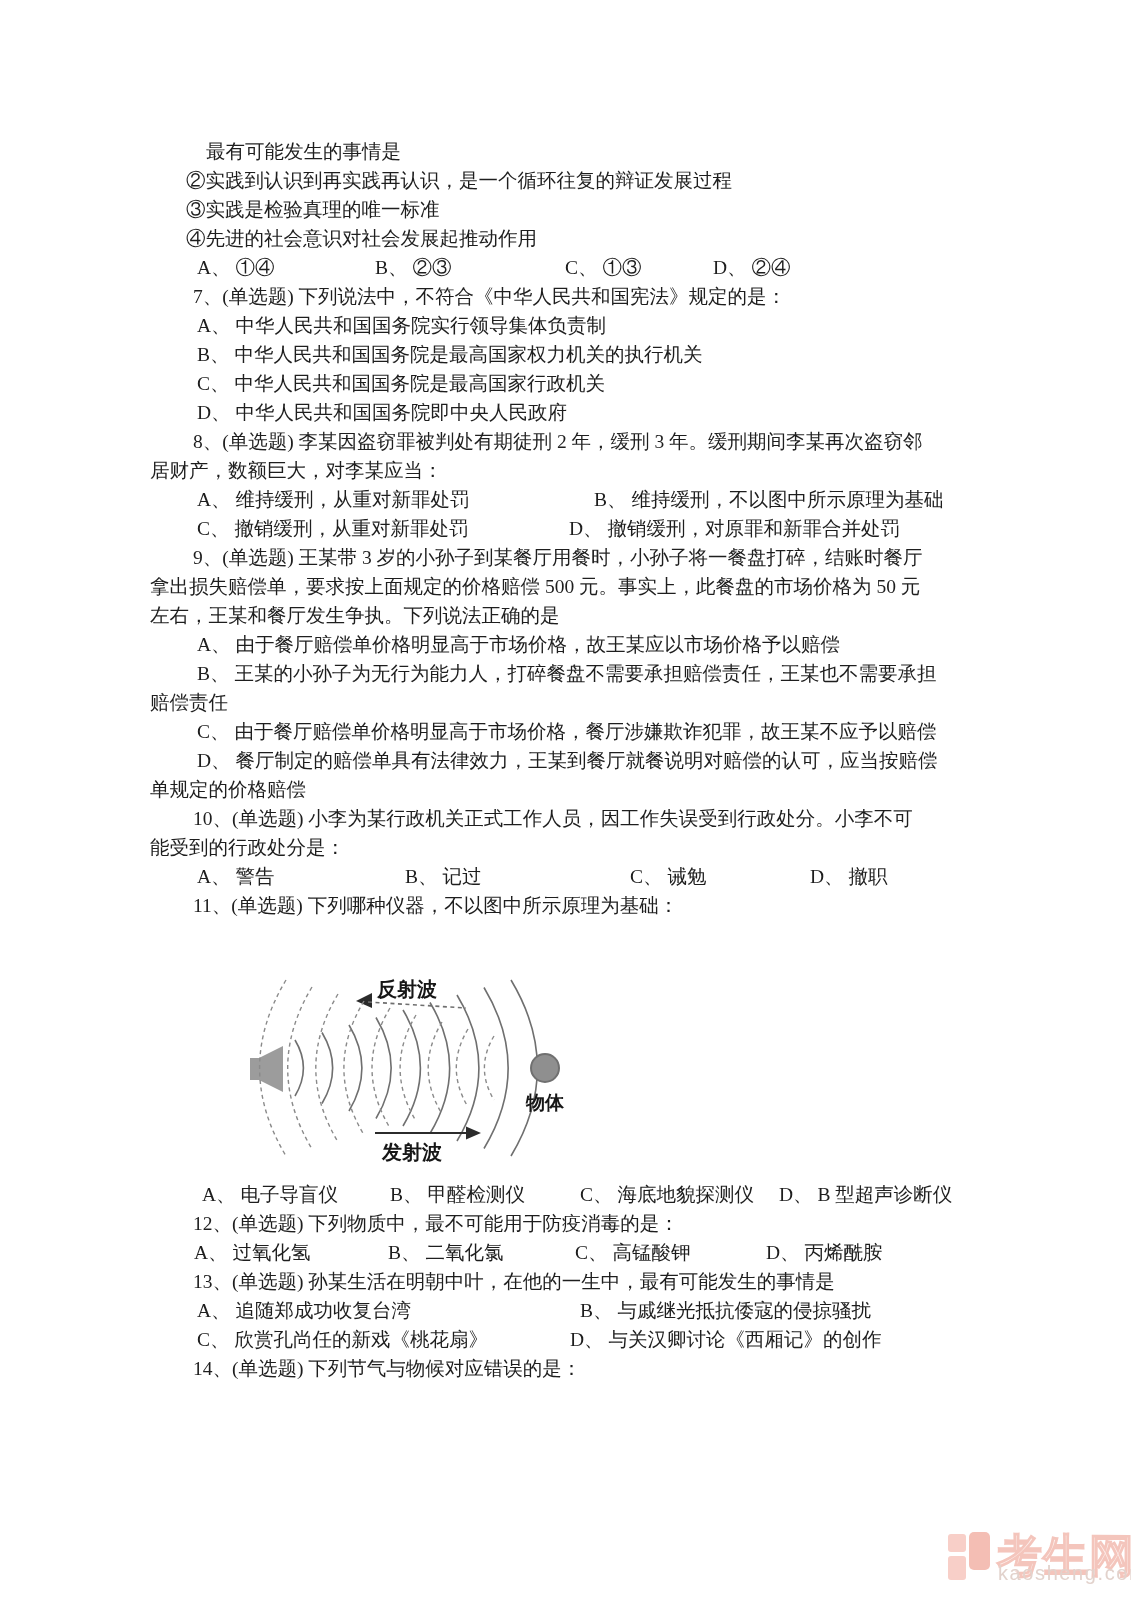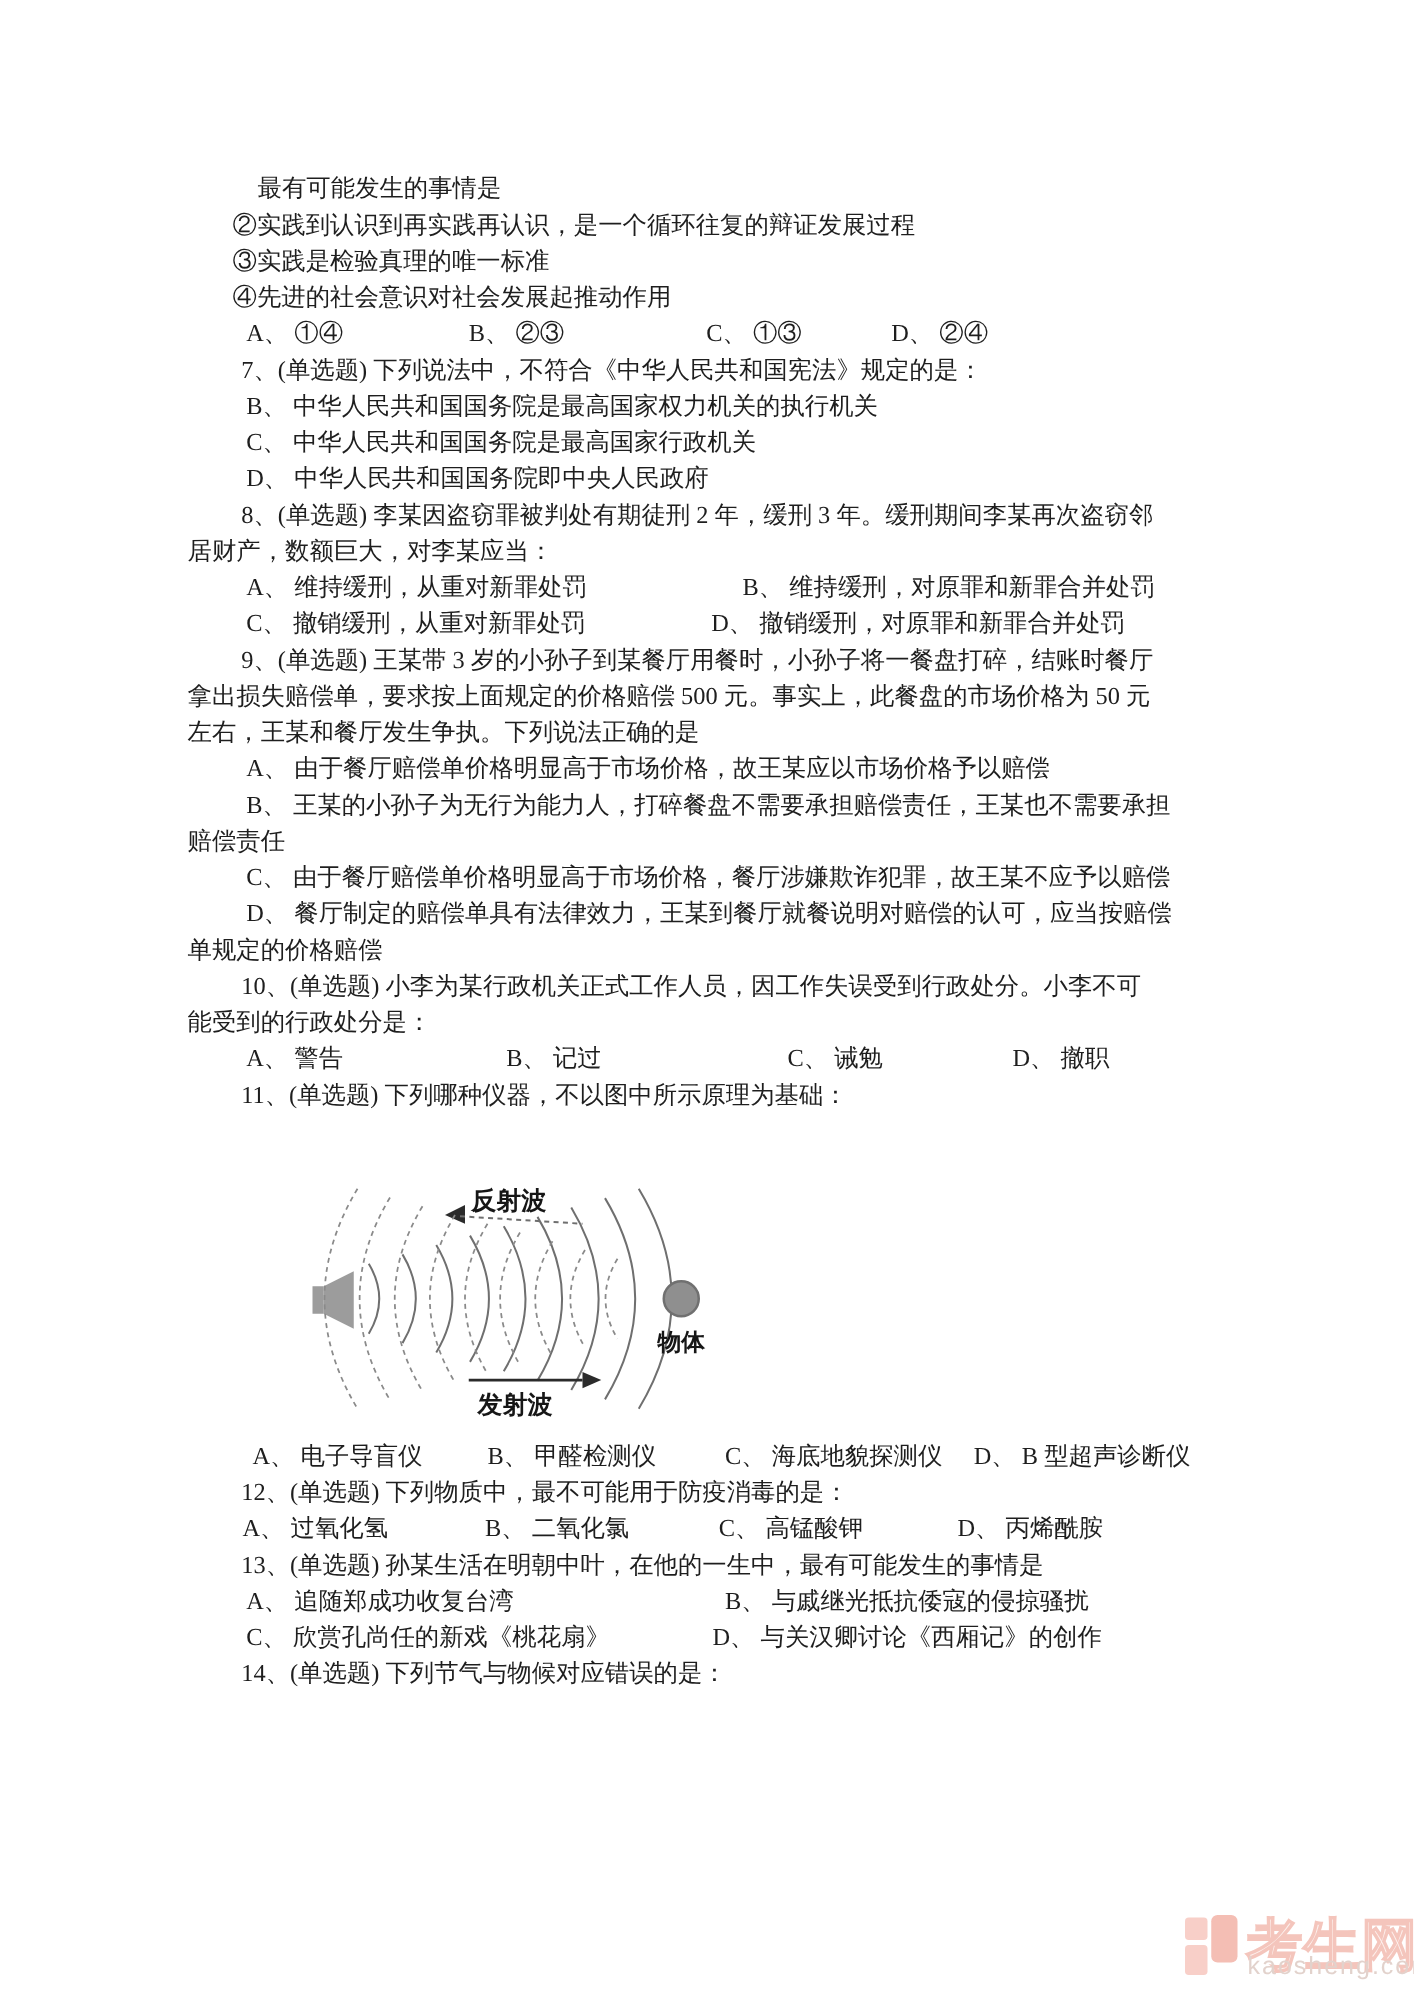--- a/index.html
+++ b/index.html
@@ -46,28 +46,29 @@
 
   <div class="ln ind56">最有可能发生的事情是</div>
   <div class="ln ind36">②实践到认识到再实践再认识，是一个循环往复的辩证发展过程</div>
   <div class="ln ind36">③实践是检验真理的唯一标准</div>
   <div class="ln ind36">④先进的社会意识对社会发展起推动作用</div>
   <div class="ln ind47 opt">
     <span class="w178">A、 ①④</span><span class="w190">B、 ②③</span><span class="w148">C、 ①③</span><span>D、 ②④</span>
   </div>
 
   <div class="ln ind43">7、(单选题) 下列说法中，不符合《中华人民共和国宪法》规定的是：</div>
+  <div class="ln ind47">A、 中华人民共和国国务院实行领导集体负责制</div>
   <div class="ln ind47">B、 中华人民共和国国务院是最高国家权力机关的执行机关</div>
   <div class="ln ind47">C、 中华人民共和国国务院是最高国家行政机关</div>
   <div class="ln ind47">D、 中华人民共和国国务院即中央人民政府</div>
 
   <div class="ln ind43">8、(单选题) 李某因盗窃罪被判处有期徒刑 2 年，缓刑 3 年。缓刑期间李某再次盗窃邻</div>
   <div class="ln">居财产，数额巨大，对李某应当：</div>
   <div class="ln ind47 opt">
-    <span class="w397">A、 维持缓刑，从重对新罪处罚</span><span>B、 维持缓刑，对原罪和新罪合并处罚</span>
+    <span class="w397">A、 维持缓刑，从重对新罪处罚</span><span>B、 维持缓刑，不以图中所示原理为基础</span>
   </div>
   <div class="ln ind47 opt">
     <span class="w372">C、 撤销缓刑，从重对新罪处罚</span><span>D、 撤销缓刑，对原罪和新罪合并处罚</span>
   </div>
 
   <div class="ln ind43">9、(单选题) 王某带 3 岁的小孙子到某餐厅用餐时，小孙子将一餐盘打碎，结账时餐厅</div>
   <div class="ln">拿出损失赔偿单，要求按上面规定的价格赔偿 500 元。事实上，此餐盘的市场价格为 50 元</div>
   <div class="ln">左右，王某和餐厅发生争执。下列说法正确的是</div>
   <div class="ln ind47">A、 由于餐厅赔偿单价格明显高于市场价格，故王某应以市场价格予以赔偿</div>
   <div class="ln ind47">B、 王某的小孙子为无行为能力人，打碎餐盘不需要承担赔偿责任，王某也不需要承担</div>

